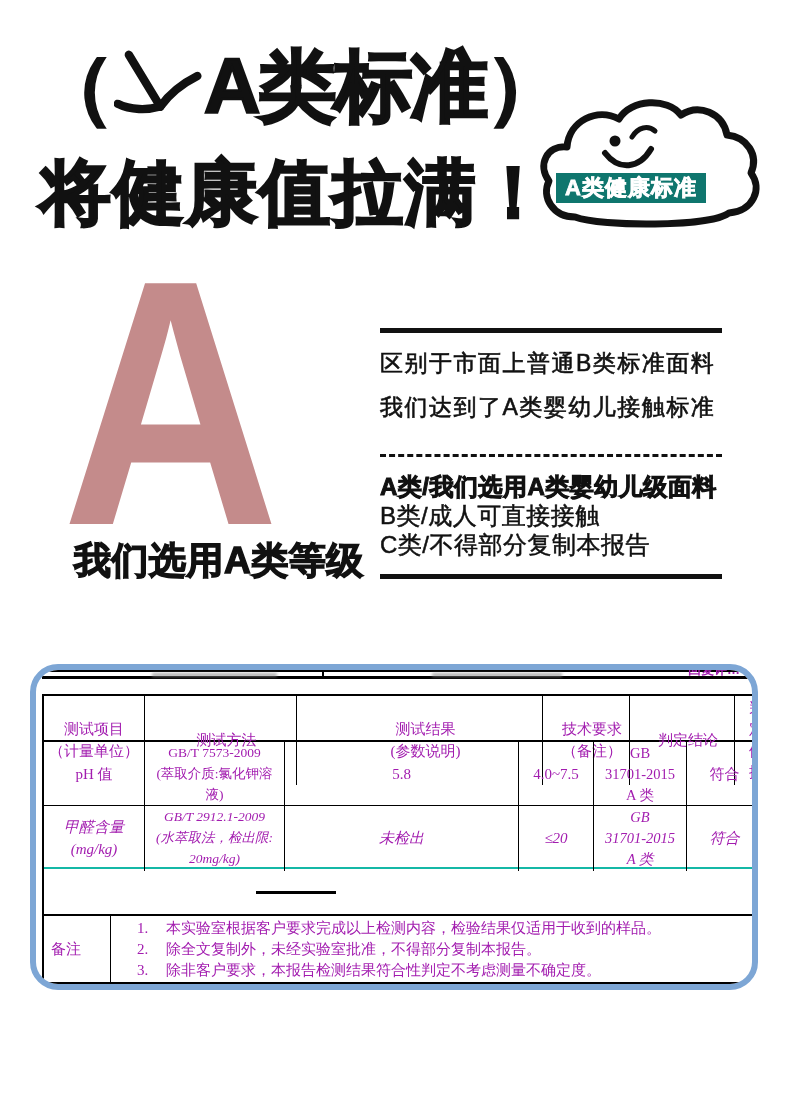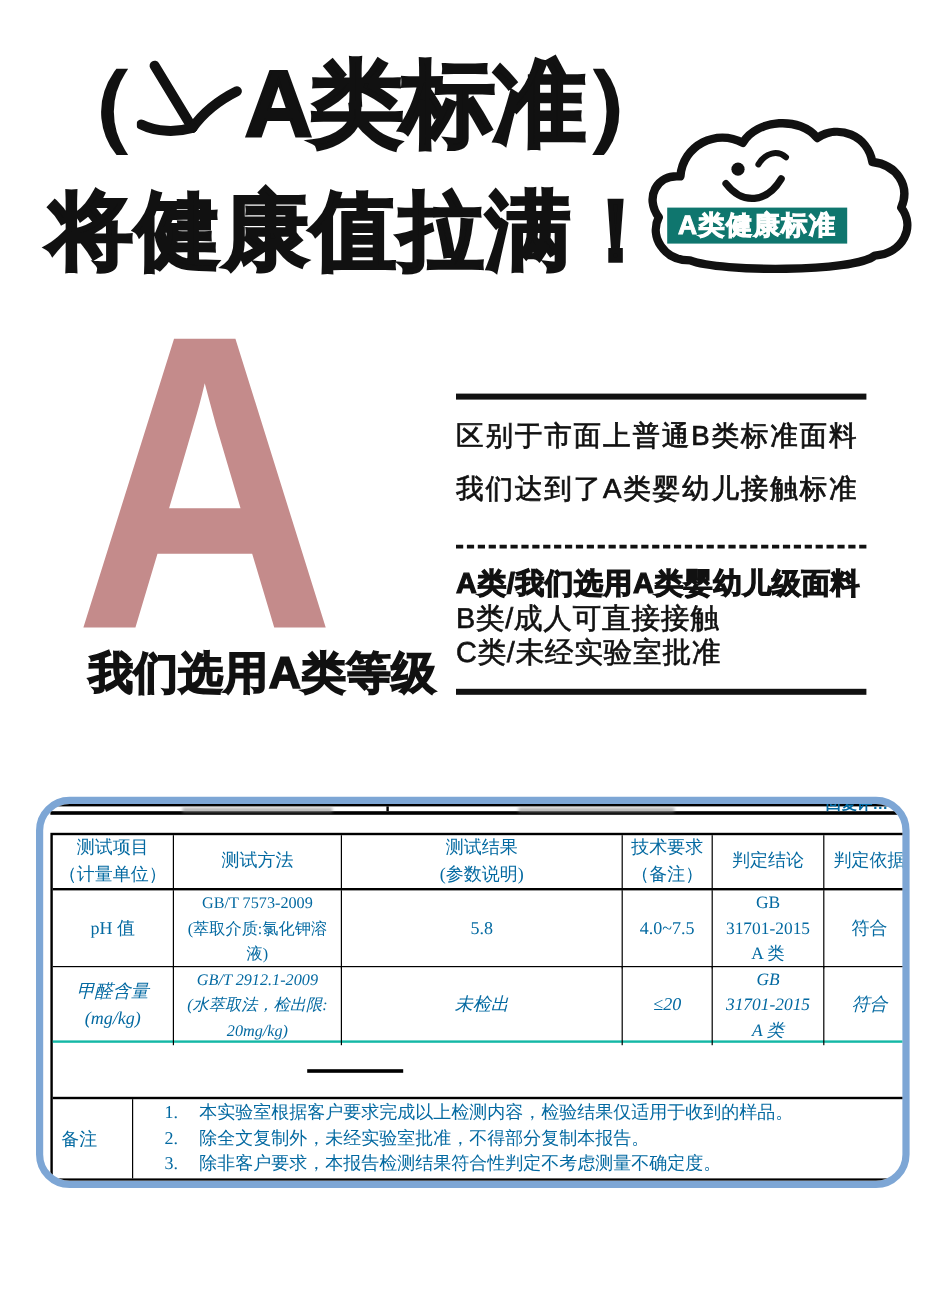--- a/index.html
+++ b/index.html
@@ -43,21 +43,21 @@
   }
   .rule-dashed { margin-top:25px; border-top:3px dashed #111; }
   .grade-list { margin-top:15px; font-size:24px; line-height:29px; }
   .grade-line { letter-spacing:0.5px; -webkit-text-stroke:0.5px #111; }
   .grade-line.strong { font-weight:700; -webkit-text-stroke:1px #111; }
   .compare .rule.bottom { margin-top:15px; }
   
   .report-box {
     position:absolute; left:30px; top:664px; width:728px; height:326px;
     border:6px solid #7da6d5; border-radius:28px; background:#fff; overflow:hidden;
-    font-family:"Liberation Serif","DejaVu Serif",serif; color:#0369a1;
+    font-family:"Liberation Serif","DejaVu Serif",serif; color:#a21caf;
   }
   .strip {
     position:absolute; left:6px; top:0; width:706px; height:9px;
     border-top:2px solid #000; border-bottom:3px solid #000;
   }
   .strip-divider { position:absolute; left:280px; top:0; width:2px; height:100%; background:#000; }
   .smudge { position:absolute; top:1px; height:4px; background:#8a8a8a; filter:blur(1.5px); opacity:.65; }
   .smudge.s1 { left:110px; width:125px; }
   .smudge.s2 { left:390px; width:130px; }
   .corner-fragment {
@@ -65,21 +65,21 @@
   }
   .corner-fragment span {
     display:block; margin-top:-7px; font-size:13px; line-height:13px; font-weight:700;
     font-family:"Liberation Sans",sans-serif; white-space:nowrap;
   }
   .tbl {
     position:absolute; left:6px; top:24px; width:748px; height:290px;
     border:2px solid #000; display:flex; flex-direction:column;
   }
   .trow { display:grid; grid-template-columns:101px 140px 234px 75px 93px 1fr; }
-  .trow.hrow { height:46px; border-bottom:2px solid #000; }
+  .trow.hrow { height:46px; border-bottom:2px solid #000;gap:12px; }
   .trow.drow1 { height:64px; border-bottom:1.5px solid #000; }
   .trow.drow2 { height:63px; border-bottom:2px solid #14b8a6;font-style:italic; }
   .cell {
     display:flex; align-items:center; justify-content:center; text-align:center;
     border-right:1.5px solid #000; white-space:pre-line;
     font-size:15px; line-height:1.45; padding:1px 2px;
   }
   .cell:last-child { border-right:none; padding-right:28px; }
   .cell.method { font-size:13.5px; line-height:1.55; }
   .cell.basis { font-size:14.5px; }
@@ -131,21 +131,21 @@
   <div class="grade-caption">我们选用A类等级</div>
 
   <div class="compare">
     <div class="rule"></div>
     <div class="compare-intro">区别于市面上普通B类标准面料
 我们达到了A类婴幼儿接触标准</div>
     <div class="rule-dashed"></div>
     <div class="grade-list">
       <div class="grade-line strong">A类/我们选用A类婴幼儿级面料</div>
       <div class="grade-line">B类/成人可直接接触</div>
-      <div class="grade-line">C类/未经实验室批准</div>
+      <div class="grade-line">C类/不得部分复制本报告</div>
     </div>
     <div class="rule bottom"></div>
   </div>
 
   <div class="report-box">
 
     <div class="strip">
       <div class="smudge s1"></div>
       <div class="smudge s2"></div>
       <div class="strip-divider"></div>

